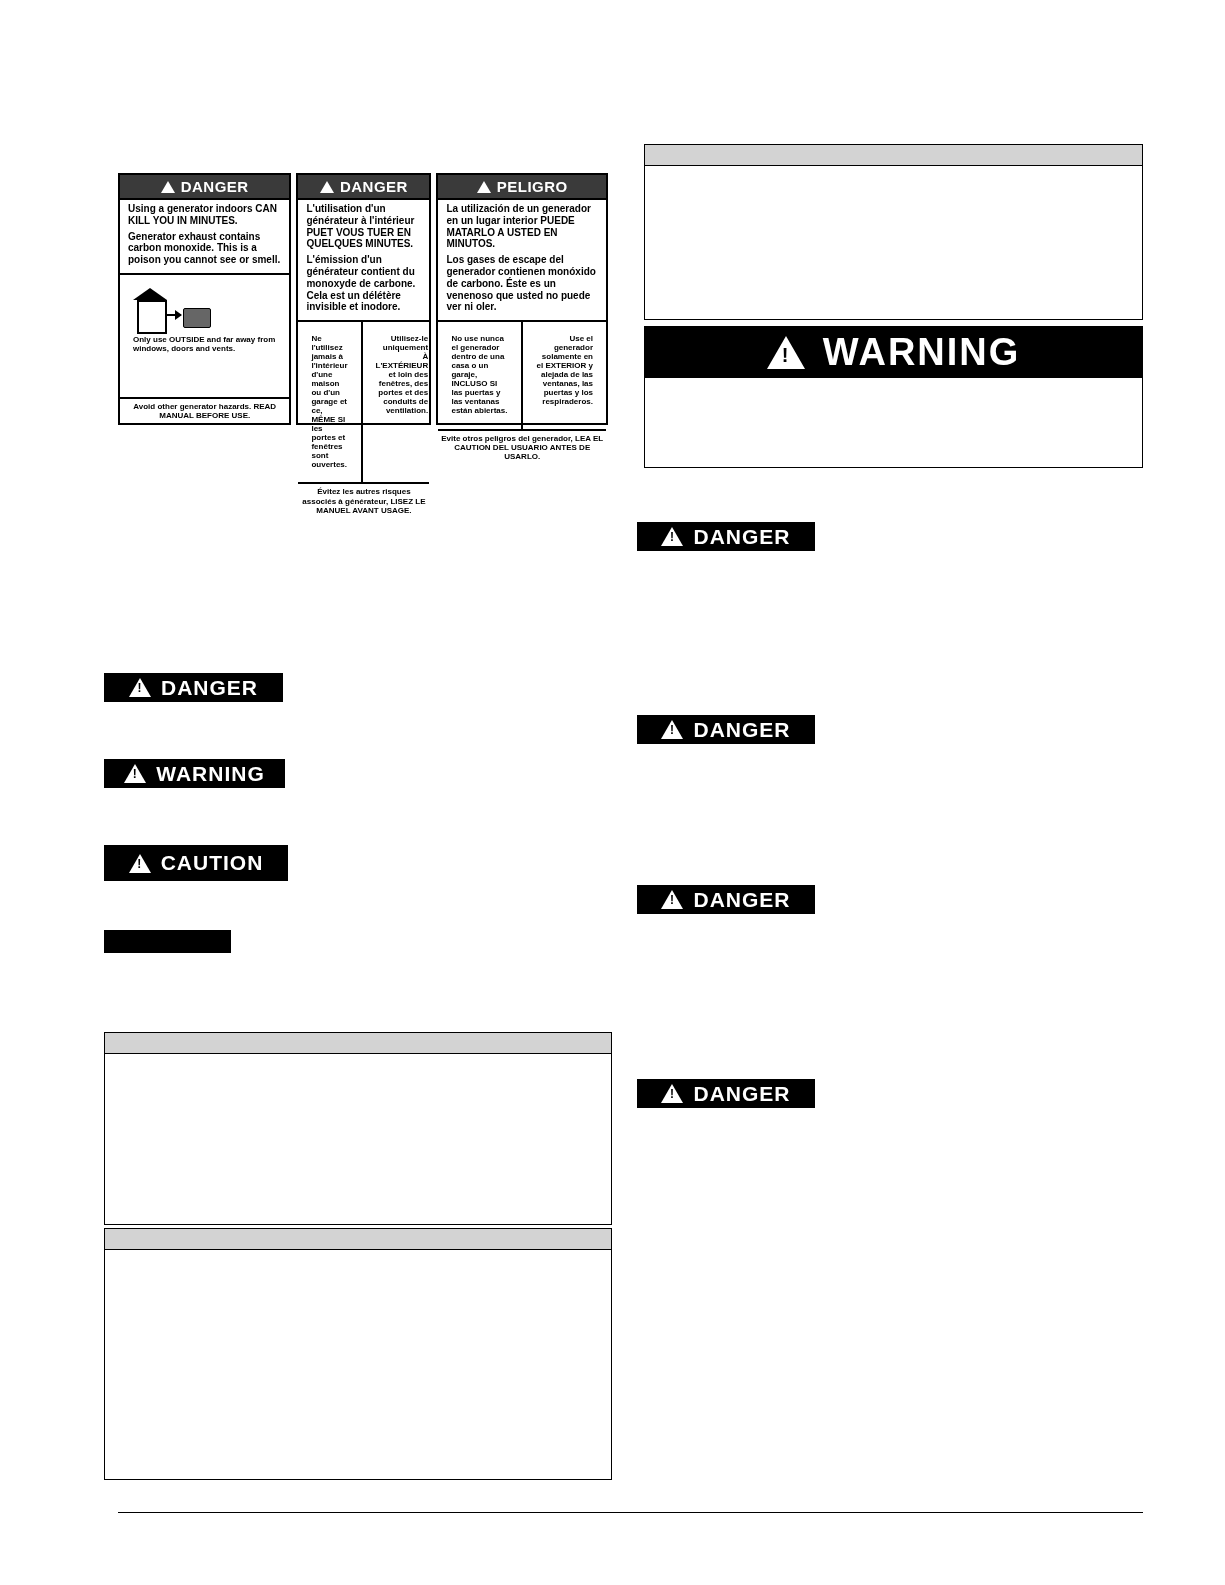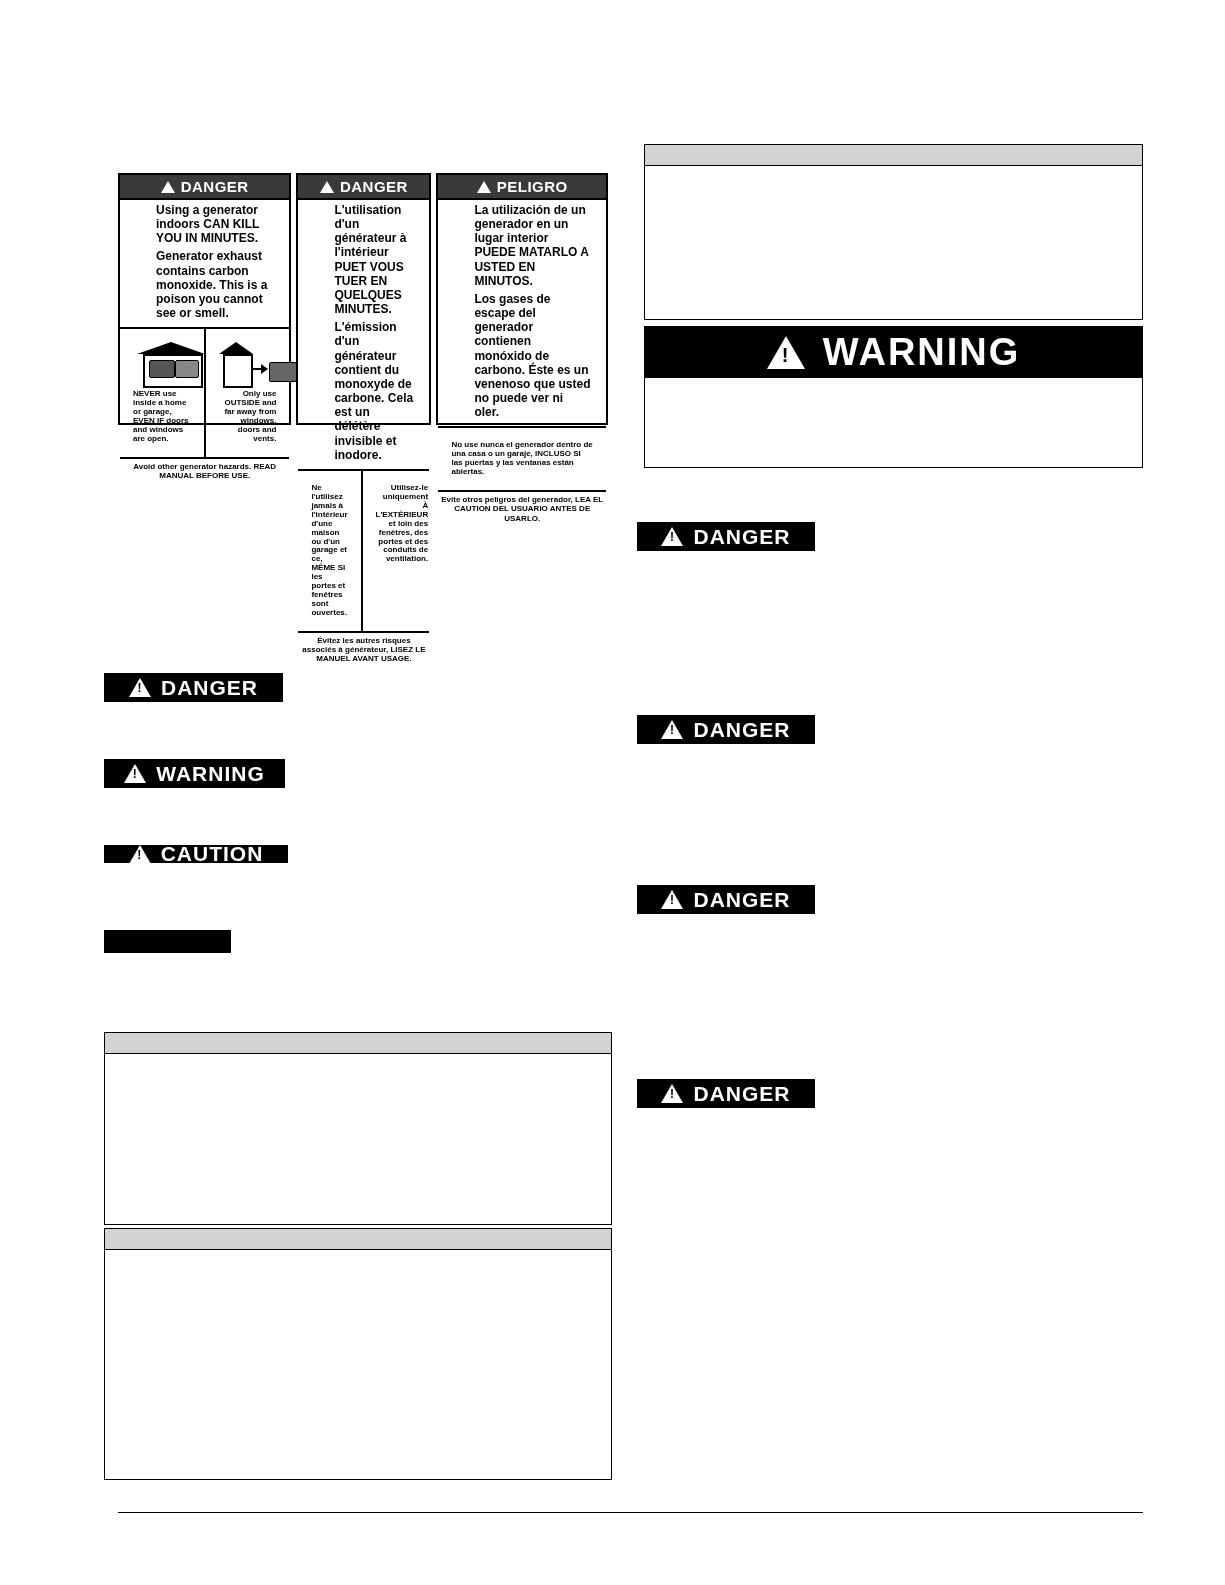--- a/index.html
+++ b/index.html
@@ -53,25 +53,24 @@
   }
   .decal-header .tri {
     display: inline-block;
     width: 0; height: 0;
     border-left: 7px solid transparent;
     border-right: 7px solid transparent;
     border-bottom: 12px solid #fff;
     position: relative;
   }
   .decal-body {
-    padding: 3px 15px;
-    font-size: 12px;
+    padding: 3px 8px;
+    font-size: 10px;
     line-height: 1.18;
     font-weight: bold;
-    margin-left: 21px;
   }
   .decal-body p { margin: 0 0 4px 0; }
   .decal-pics {
     border-top: 2px solid #000;
     border-bottom: 2px solid #000;
     display: flex;
     flex: 1 1 auto;
   }
   .pic-cell {
     flex: 1 1 0;
@@ -286,29 +285,20 @@
   <div class="decal decal-en">
     <div class="decal-header">
       <span class="tri"></span>
       <span>DANGER</span>
     </div>
     <div class="decal-body">
       <p>Using a generator indoors CAN KILL YOU IN MINUTES.</p>
       <p>Generator exhaust contains carbon monoxide. This is a poison you cannot see or smell.</p>
     </div>
     <div class="decal-pics">
-      <div class="pic-cell">
-        <div class="house">
-          <div class="house-roof"></div>
-          <div class="house-box"></div>
-          <div class="gen-icon"></div>
-          <div class="gen-icon2"></div>
-        </div>
-        <div>NEVER use inside a home or garage, EVEN IF doors and windows are open.</div>
-      </div>
       <div class="pic-cell">
         <div class="house">
           <div class="house2-roof"></div>
           <div class="house2-box"></div>
           <div class="arrow"></div>
           <div class="gen-out"></div>
         </div>
         <div>Only use OUTSIDE and far away from windows, doors and vents.</div>
       </div>
     </div>
@@ -341,36 +331,39 @@
       <span>PELIGRO</span>
     </div>
     <div class="decal-body">
       <p>La utilización de un generador en un lugar interior PUEDE MATARLO A USTED EN MINUTOS.</p>
       <p>Los gases de escape del generador contienen monóxido de carbono. Éste es un venenoso que usted no puede ver ni oler.</p>
     </div>
     <div class="decal-pics">
       <div class="pic-cell">
         <div>No use nunca el generador dentro de una casa o un garaje, INCLUSO SI las puertas y las ventanas están abiertas.</div>
       </div>
+      <div class="pic-cell">
+        <div>Use el generador solamente en el EXTERIOR y alejada de las ventanas, las puertas y los respiraderos.</div>
+      </div>
     </div>
     <div class="decal-footer">Evite otros peligros del generador, LEA EL CAUTION DEL USUARIO ANTES DE USARLO.</div>
   </div>
 </div>
 
 <div class="alert-label" style="left:104px; top:673px; width:179px; height:29px;">
   <span class="alert-tri"></span>
   <span class="alert-text">DANGER</span>
 </div>
 
 <div class="alert-label" style="left:104px; top:759px; width:181px; height:29px;">
   <span class="alert-tri"></span>
   <span class="alert-text">WARNING</span>
 </div>
 
-<div class="alert-label" style="left:104px; top:845px; width:184px; height:18px;text-align:right;">
+<div class="alert-label" style="left:104px; top:845px; width:184px; height:36px;text-align:right;">
   <span class="alert-tri"></span>
   <span class="alert-text">CAUTION</span>
 </div>
 
 <div class="notice-label" style="left:104px; top:930px; width:127px; height:23px;"></div>
 
 <div class="panel" style="left:104px; top:1032px; width:508px; height:193px;">
   <div class="panel-head"></div>
   <div class="panel-body"></div>
 </div>

